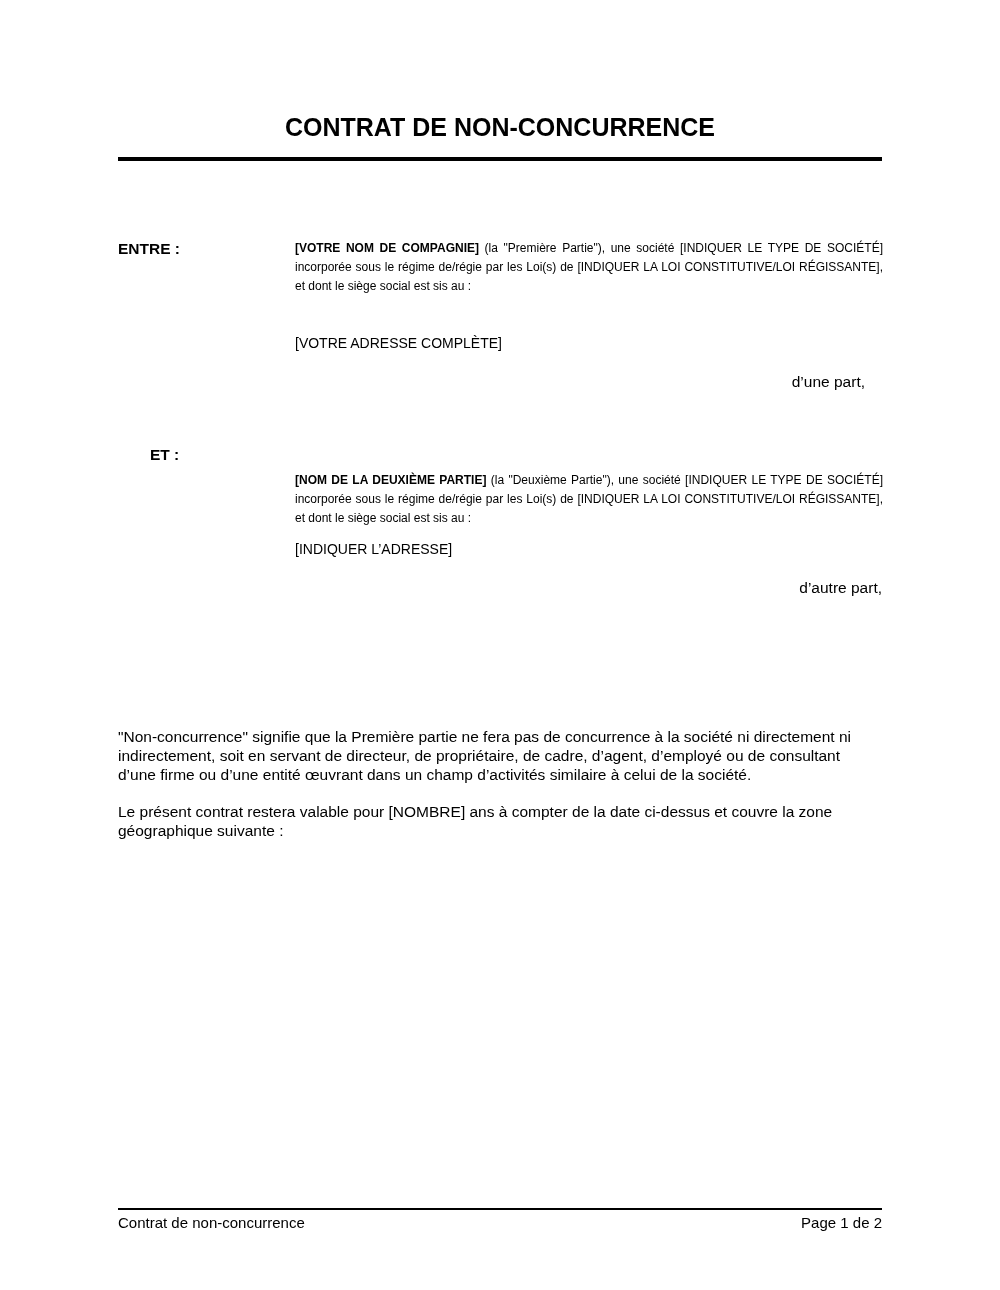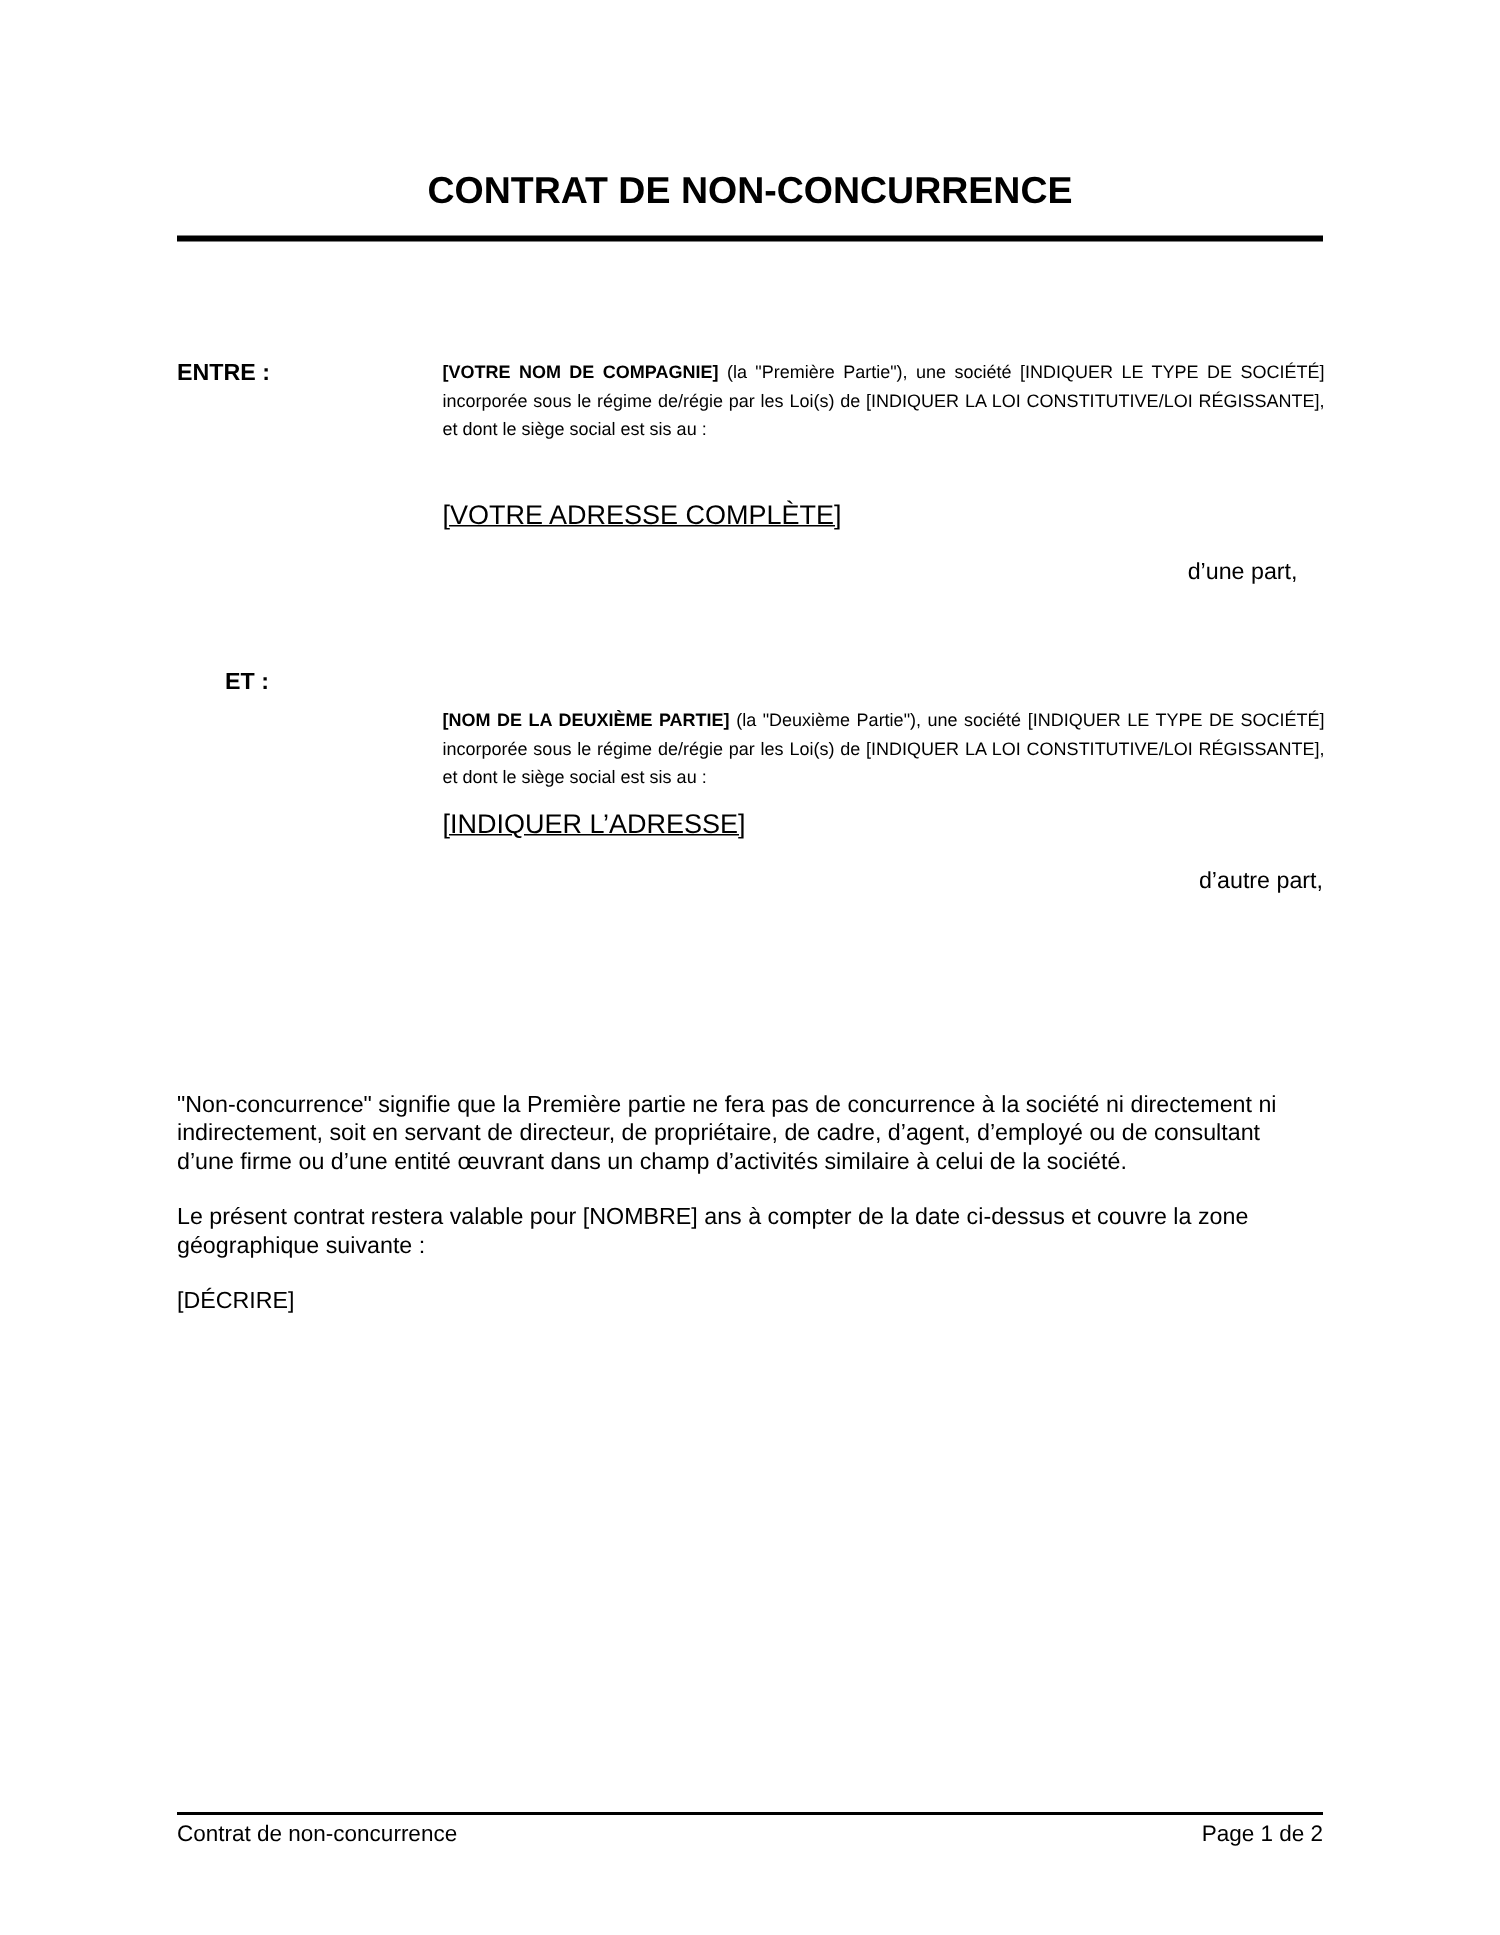--- a/index.html
+++ b/index.html
@@ -6,21 +6,21 @@
   body { width: 1000px; height: 1290px; position: relative; overflow: hidden;
          font-family: "Liberation Sans", sans-serif; color: #000; }
   .page { position: absolute; left: 0; top: 0; width: 1000px; height: 1029px; }
   .title { position: absolute; left: 118px; width: 764px; top: 113px; text-align: center;
            font-weight: bold; font-size: 25px; letter-spacing: 0px; }
   .title-rule { position: absolute; left: 118px; width: 764px; top: 157px; height: 4px; background: #000; }
   .txt { position: absolute; left: 118px; width: 764px; font-size: 15.5px; line-height: 19px; }
   .label { position: absolute; left: 118px; font-weight: bold; font-size: 15.5px; line-height: 19px; }
   .party { position: absolute; left: 295px; width: 588px; font-size: 12px; line-height: 19px; text-align: justify; }
   .party b { font-weight: bold; }
-  .addr { position: absolute; left: 295px; font-size: 18px; line-height: 19px; text-decoration: underline; }
+  .addr { position: absolute; left: 295px; font-size: 14px; line-height: 19px; }
   .right { position: absolute; font-size: 15.5px; line-height: 19px; text-align: right; }
   .foot-rule { position: absolute; left: 118px; width: 764px; top: 1208px; height: 2px; background: #000; }
   .foot-left { position: absolute; left: 118px; top: 1214px; font-size: 15px; }
   .foot-right { position: absolute; right: 118px; top: 1214px; font-size: 15px; }
 </style>
 </head>
 <body>
 
 <div class="page">
 
@@ -37,18 +37,17 @@
 
   <div class="label" style="top:445px;margin-left:32px;">ET :</div>
   <div class="party" style="top:471px;">
     <b>[NOM DE LA DEUXIÈME PARTIE]</b><span> (la "Deuxième Partie"), une société [INDIQUER LE TYPE DE SOCIÉTÉ] incorporée sous le régime de/régie par les Loi(s) de [INDIQUER LA LOI CONSTITUTIVE/LOI RÉGISSANTE], et dont le siège social est sis au :</span>
   </div>
   <div class="addr" style="top:540px;text-align:right;">[INDIQUER L’ADRESSE]</div>
   <div class="right" style="top:578px; right:118px;">d’autre part,</div>
 
   <div class="txt" style="top:727px;">"Non-concurrence" signifie que la Première partie ne fera pas de concurrence à la société ni directement ni indirectement, soit en servant de directeur, de propriétaire, de cadre, d’agent, d’employé ou de consultant d’une firme ou d’une entité œuvrant dans un champ d’activités similaire à celui de la société.</div>
   <div class="txt" style="top:802px;">Le présent contrat restera valable pour [NOMBRE] ans à compter de la date ci-dessus et couvre la zone géographique suivante :</div>
-  <div class="txt" style="top:858px;">[DÉCRIRE]</div>
 
   <div class="foot-rule"></div>
   <div class="foot-left">Contrat de non-concurrence</div>
   <div class="foot-right">Page 1 de 2</div>
 </div>
 
 </body></html>

